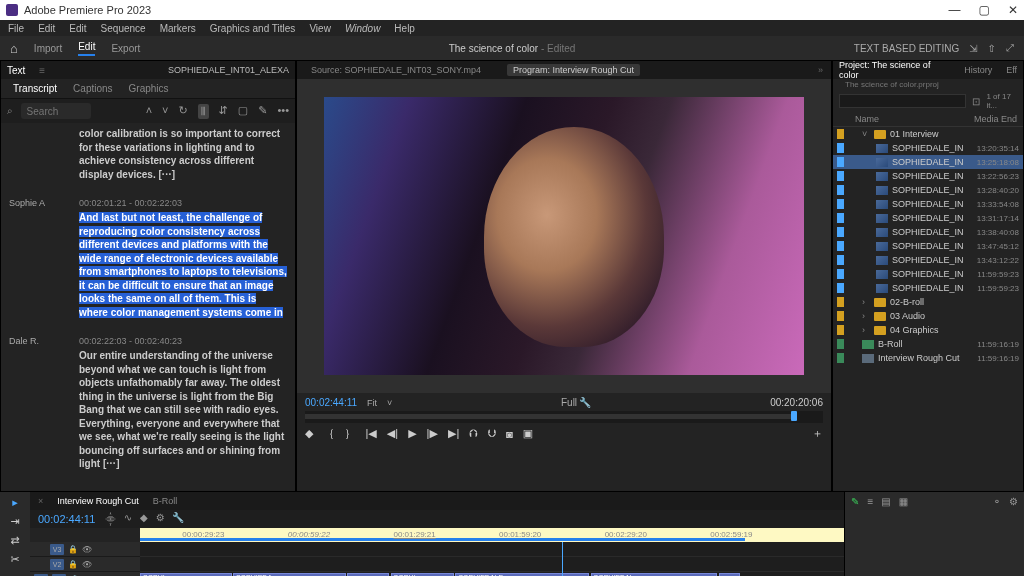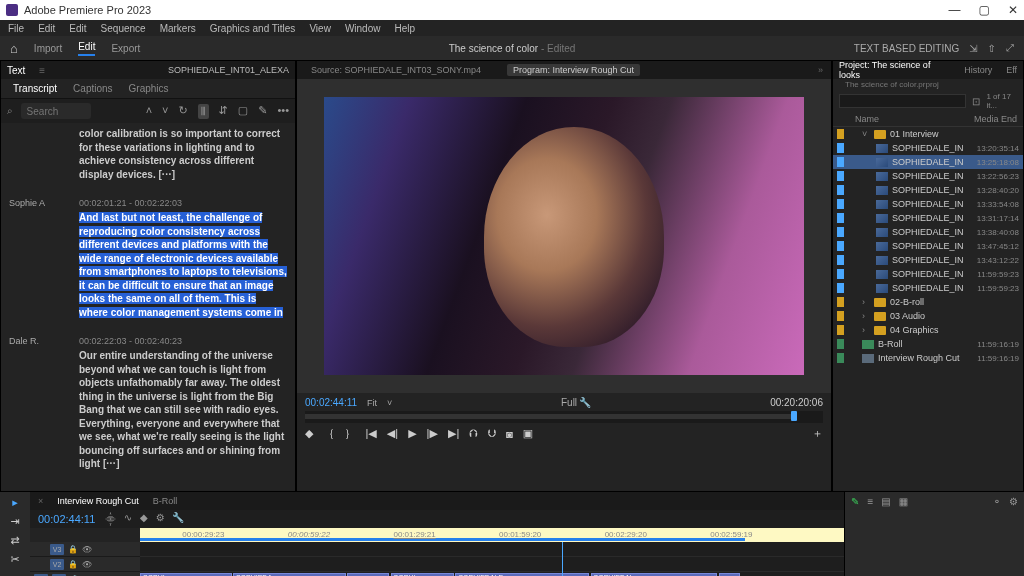--- a/index.html
+++ b/index.html
@@ -106,21 +106,21 @@
 </div>
 
 <div class="menubar" id="menubar">
     <span style="cursor: pointer;">File</span>
     <span style="cursor: pointer;">Edit</span>
     <span style="cursor: pointer;">Edit</span>
     <span style="cursor: pointer;">Sequence</span>
     <span style="cursor: pointer;">Markers</span>
     <span style="cursor: pointer;">Graphics and Titles</span>
     <span style="cursor: pointer;">View</span>
-    <span style="cursor: pointer;">Window</span>
+    <span style="cursor: pointer; font-style: italic;">Window</span>
     <span style="cursor: pointer;">Help</span>
   </div>
 
 <div class="workspace-bar">
   <span class="home-icon">⌂</span>
   <span class="ws-tab">Import</span>
   <span class="ws-tab active">Edit</span>
   <span class="ws-tab">Export</span>
   <div class="ws-center">
     <span>The science of color</span>
@@ -215,21 +215,21 @@
         <span>⮋</span>
         <span>◙</span>
         <span>▣</span>
         <span style="margin-left:auto">＋</span>
       </div>
     </div>
   </div>
 
   <div class="right-panel panel">
     <div class="proj-header">
-      <span class="ptab active">Project: The science of looks</span>
+      <span class="ptab active">Project: The science of color</span>
       <span class="ptab">History</span>
       <span class="ptab">Eff</span>
     </div>
     <div style="font-size:8px;color:#777;padding:1px 12px">The science of color.prproj</div>
     <div class="proj-search">
       <input placeholder="" style="">
       <span style="color:#888">⊡</span>
       <span style="font-size:8px;color:#888">1 of 17 it...</span>
     </div>
     <div class="bin-header">

